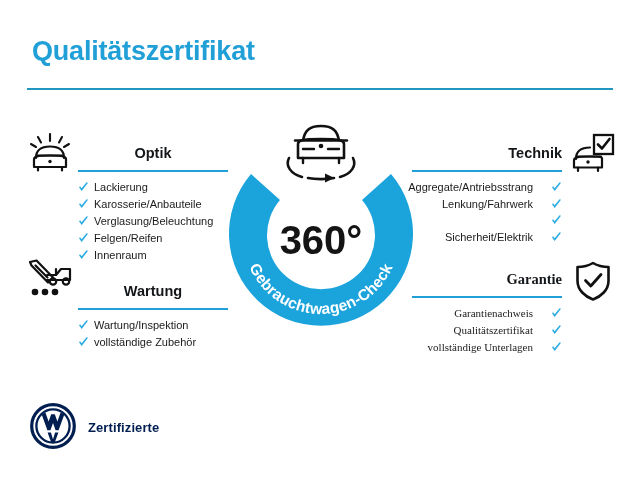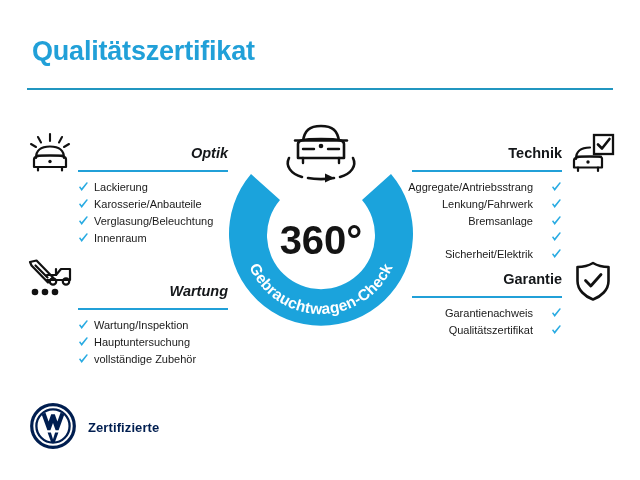--- a/index.html
+++ b/index.html
@@ -38,21 +38,21 @@
   .items{margin-top:3px;}
   .item{
     display:flex;align-items:center;
     font-size:11px;color:#1a1a1a;
     line-height:12px;margin-bottom:5px;white-space:nowrap;
   }
   .item .chk{flex:0 0 auto;}
   .item .lbl{flex:0 0 auto;}
 
   
-  .col-left .sec-title{text-align:right;font-style:italic;}
+  .col-left .sec-title{text-align:center;}
   .col-left .item{justify-content:flex-start;}
   .col-left .item .chk{margin-right:5px;}
 
   
   .col-right .sec-title{text-align:right;}
   .col-right .item{justify-content:flex-end;gap:13px;}
   .col-right .item .chk{margin-left:5px;order:2;}
   .col-right .item .lbl{order:1;}
 
   .check{display:block;}
@@ -104,20 +104,28 @@
         </span>
         <span class="lbl">Karosserie/Anbauteile</span>
       </div>
       <div class="item">
         <span class="chk">
           <svg class="check" width="11" height="11" viewBox="0 0 11 11">
               <path d="M1 5.2 L3.7 9 L10 0.8 L8.6 0.2 L3.6 6.3 L2.1 4.3 Z" fill="#29ABE2"></path>
             </svg>
         </span>
         <span class="lbl">Verglasung/Beleuchtung</span>
+      </div>
+      <div class="item">
+        <span class="chk">
+          <svg class="check" width="11" height="11" viewBox="0 0 11 11">
+              <path d="M1 5.2 L3.7 9 L10 0.8 L8.6 0.2 L3.6 6.3 L2.1 4.3 Z" fill="#29ABE2"></path>
+            </svg>
+        </span>
+        <span class="lbl">Felgen/Reifen</span>
       </div>
       <div class="item">
         <span class="chk">
           <svg class="check" width="11" height="11" viewBox="0 0 11 11">
               <path d="M1 5.2 L3.7 9 L10 0.8 L8.6 0.2 L3.6 6.3 L2.1 4.3 Z" fill="#29ABE2"></path>
             </svg>
         </span>
         <span class="lbl">Innenraum</span>
       </div>
     </div>
@@ -156,28 +164,20 @@
             </svg>
         </span>
         <span class="lbl">Wartung/Inspektion</span>
       </div>
       <div class="item">
         <span class="chk">
           <svg class="check" width="11" height="11" viewBox="0 0 11 11">
               <path d="M1 5.2 L3.7 9 L10 0.8 L8.6 0.2 L3.6 6.3 L2.1 4.3 Z" fill="#29ABE2"></path>
             </svg>
         </span>
-        <span class="lbl">Hauptuntersuchung</span>
-      </div>
-      <div class="item">
-        <span class="chk">
-          <svg class="check" width="11" height="11" viewBox="0 0 11 11">
-              <path d="M1 5.2 L3.7 9 L10 0.8 L8.6 0.2 L3.6 6.3 L2.1 4.3 Z" fill="#29ABE2"></path>
-            </svg>
-        </span>
         <span class="lbl">vollständige Zubehör</span>
       </div>
     </div>
   </div>
 
   <div class="sec-icon" style="left:26px;top:258px;">
     <svg width="48" height="42" viewBox="0 0 48 42">
       <g stroke="#111" stroke-width="2.2" fill="none" stroke-linejoin="round" stroke-linecap="round">
         <path d="M4 4 L10.5 2.5 L27 19.5 L22 24.5 L5.5 7.5 Z"></path>
         <line x1="9.5" y1="7.5" x2="21.5" y2="19.5"></line>
@@ -203,28 +203,20 @@
       <div class="item">
         <span class="lbl">Aggregate/Antriebsstrang</span>
         <span class="chk">
           <svg class="check" width="11" height="11" viewBox="0 0 11 11">
               <path d="M1 5.2 L3.7 9 L10 0.8 L8.6 0.2 L3.6 6.3 L2.1 4.3 Z" fill="#29ABE2"></path>
             </svg>
         </span>
       </div>
       <div class="item">
         <span class="lbl">Lenkung/Fahrwerk</span>
-        <span class="chk">
-          <svg class="check" width="11" height="11" viewBox="0 0 11 11">
-              <path d="M1 5.2 L3.7 9 L10 0.8 L8.6 0.2 L3.6 6.3 L2.1 4.3 Z" fill="#29ABE2"></path>
-            </svg>
-        </span>
-      </div>
-      <div class="item">
-        <span class="lbl">Bremsanlage</span>
         <span class="chk">
           <svg class="check" width="11" height="11" viewBox="0 0 11 11">
               <path d="M1 5.2 L3.7 9 L10 0.8 L8.6 0.2 L3.6 6.3 L2.1 4.3 Z" fill="#29ABE2"></path>
             </svg>
         </span>
       </div>
       <div class="item">
         <span class="chk">
           <svg class="check" width="11" height="11" viewBox="0 0 11 11">
               <path d="M1 5.2 L3.7 9 L10 0.8 L8.6 0.2 L3.6 6.3 L2.1 4.3 Z" fill="#29ABE2"></path>
@@ -250,36 +242,44 @@
         <line x1="9" y1="24.5" x2="33" y2="24.5"></line>
         <line x1="10" y1="35.5" x2="10" y2="39"></line>
         <line x1="30" y1="35.5" x2="30" y2="39"></line>
       </g>
       <circle cx="20" cy="30" r="1.7" fill="#111"></circle>
       <rect x="26" y="3" width="19" height="19" fill="none" stroke="#111" stroke-width="2.3"></rect>
       <path d="M30 12.5 L34 16.5 L41.5 7" fill="none" stroke="#111" stroke-width="2.6" stroke-linecap="round" stroke-linejoin="round"></path>
     </svg>
   </div>
 
-  <div class="section col-right" style="left:412px;top:270px;width:150px;">
+  <div class="section col-right" style="left:412px;top:270px;width:150px;font-family:Liberation Serif, serif;">
     <div class="sec-head">
       <div class="sec-title">Garantie</div>
       <div class="sec-rule"></div>
     </div>
     <div class="items">
       <div class="item">
         <span class="lbl">Garantienachweis</span>
         <span class="chk">
           <svg class="check" width="11" height="11" viewBox="0 0 11 11">
               <path d="M1 5.2 L3.7 9 L10 0.8 L8.6 0.2 L3.6 6.3 L2.1 4.3 Z" fill="#29ABE2"></path>
             </svg>
         </span>
       </div>
       <div class="item">
         <span class="lbl">Qualitätszertifikat</span>
+        <span class="chk">
+          <svg class="check" width="11" height="11" viewBox="0 0 11 11">
+              <path d="M1 5.2 L3.7 9 L10 0.8 L8.6 0.2 L3.6 6.3 L2.1 4.3 Z" fill="#29ABE2"></path>
+            </svg>
+        </span>
+      </div>
+      <div class="item">
+        <span class="lbl">vollständige Unterlagen</span>
         <span class="chk">
           <svg class="check" width="11" height="11" viewBox="0 0 11 11">
               <path d="M1 5.2 L3.7 9 L10 0.8 L8.6 0.2 L3.6 6.3 L2.1 4.3 Z" fill="#29ABE2"></path>
             </svg>
         </span>
       </div>
     </div>
   </div>
 
   <div class="sec-icon" style="left:572px;top:260px;">

